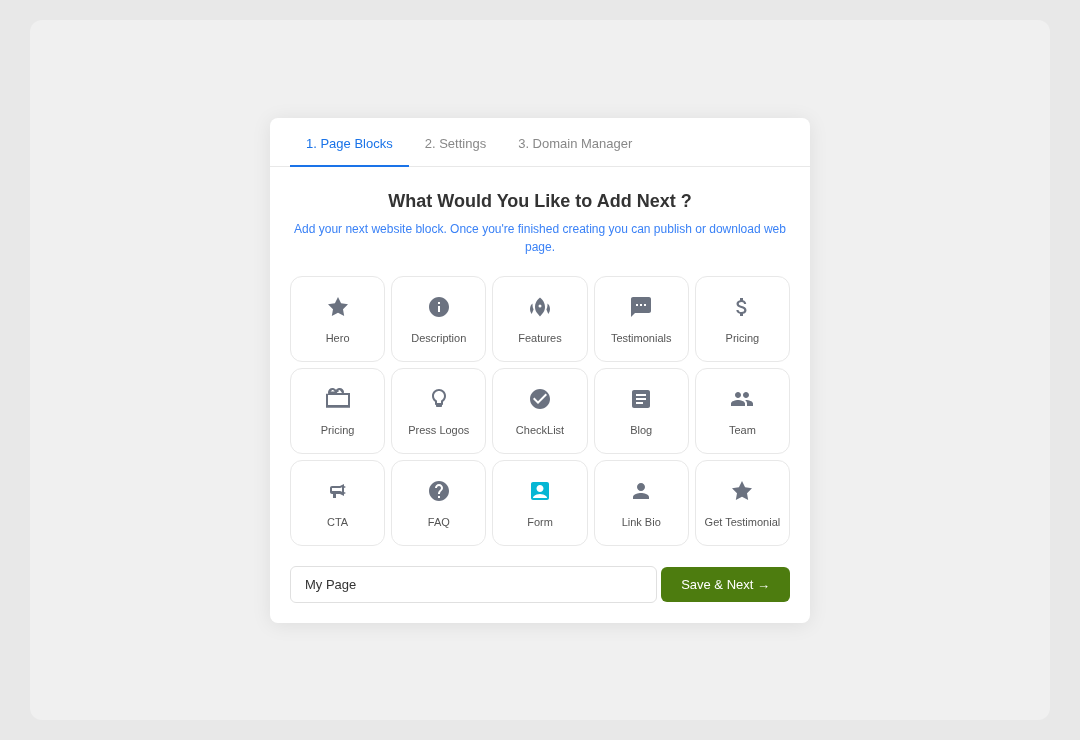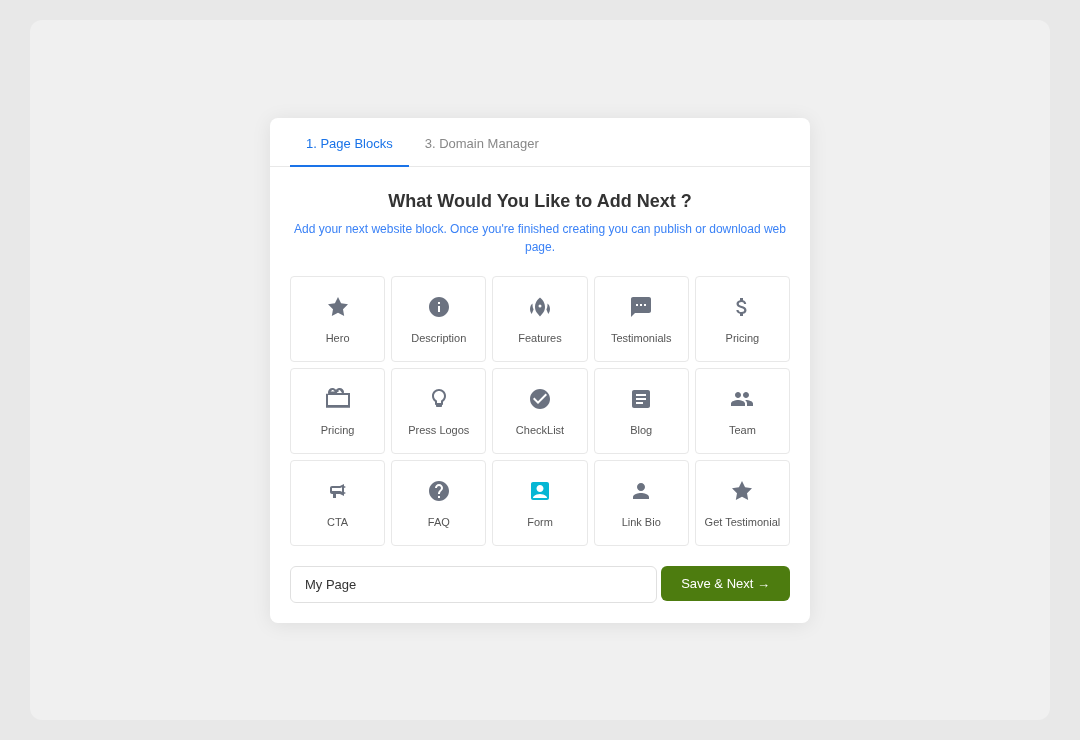--- a/index.html
+++ b/index.html
@@ -67,21 +67,21 @@
       margin-bottom: 20px;
     }
     .blocks-grid {
       display: grid;
       grid-template-columns: repeat(5, 1fr);
       gap: 6px;
       margin-bottom: 20px;
     }
     .block-item {
       border: 1px solid #e8e8e8;
-      border-radius: 4px;
+      border-radius: 12px;
       display: flex;
       flex-direction: column;
       align-items: center;
       justify-content: center;
       padding: 16px 8px 12px;
       cursor: pointer;
       transition: border-color 0.2s, box-shadow 0.2s;
       min-height: 86px;
     }
     .block-icon {
@@ -97,21 +97,21 @@
     }
     .block-label {
       font-size: 11px;
       color: #555;
       text-align: center;
       line-height: 1.3;
     }
     .footer-bar {
       display: flex;
       gap: 4px;
-      align-items: flex-start;
+      align-items: center;
     }
     .page-name-input {
       flex: 1;
       border: 1px solid #e0e0e0;
       border-radius: 6px;
       padding: 10px 14px;
       font-size: 13px;
       color: #333;
       outline: none;
     }
@@ -131,20 +131,21 @@
     }
   </style>
 </head>
 <body>
 
 <div class="outer-container">
   <div class="modal">
 
     <div class="tabs">
       <div class="tab active">1. Page Blocks</div>
+      <div class="tab">2. Settings</div>
       <div class="tab">3. Domain Manager</div>
     </div>
 
     <div class="modal-body">
 
       <div class="modal-title">What Would You Like to Add Next ?</div>
       <div class="modal-subtitle">Add your next website block. Once you're finished creating you can publish or download web page.</div>
 
       <div class="blocks-grid">
 

